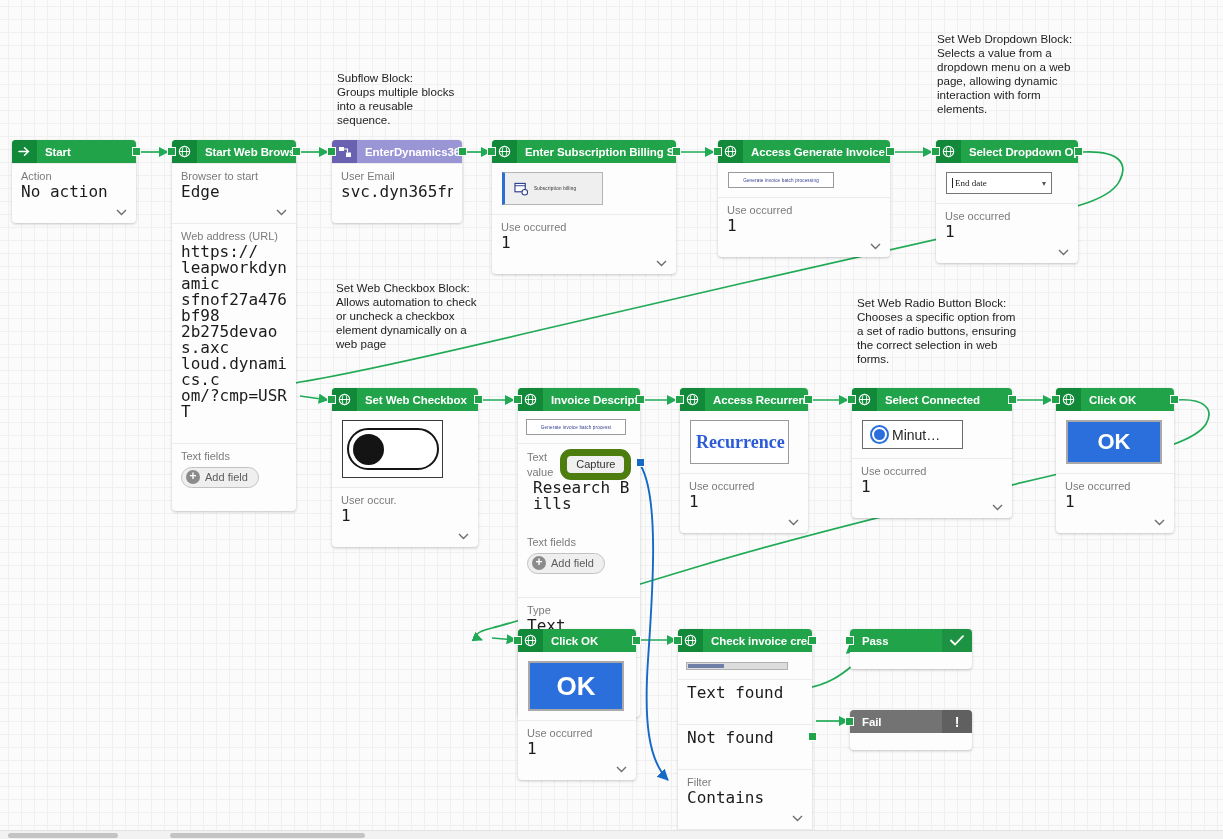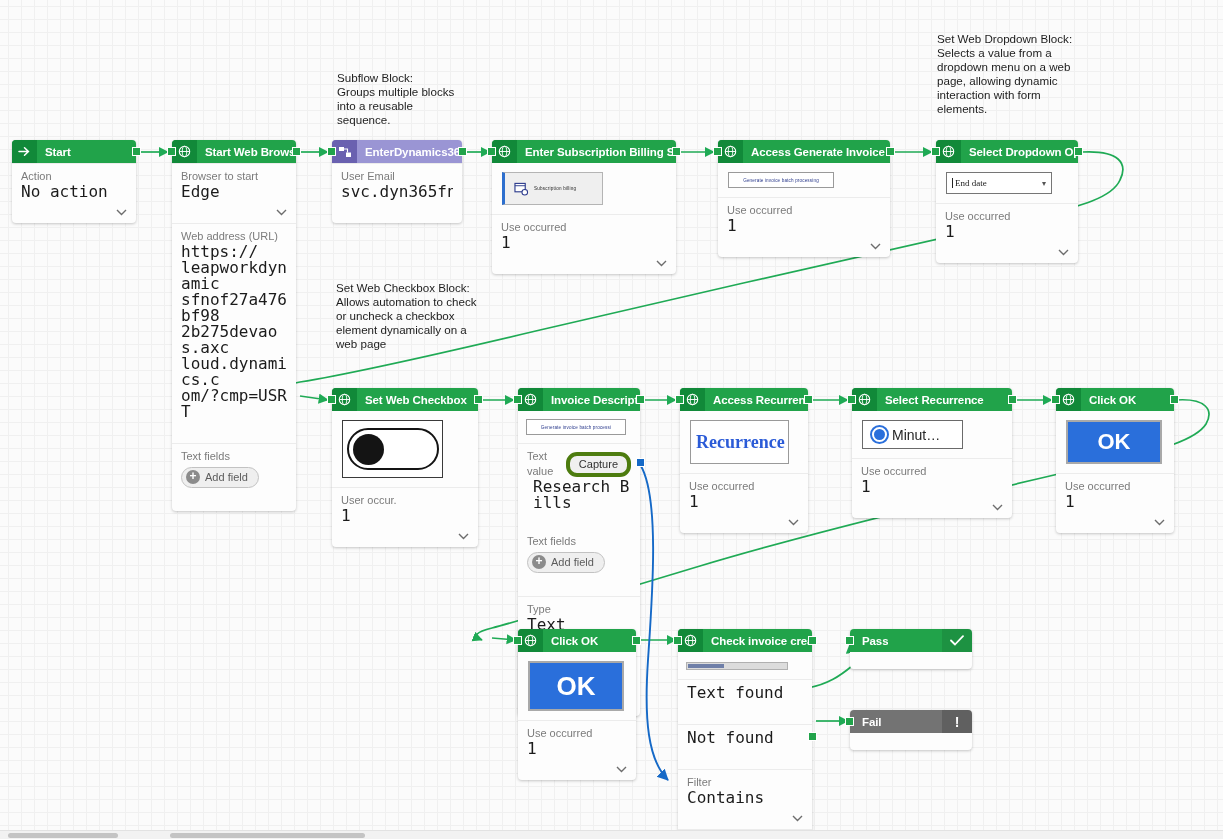--- a/index.html
+++ b/index.html
@@ -159,21 +159,21 @@
     position:relative;
   }
   .thumb-bar::after {
     content:""; position:absolute; left:1px; top:1px; width:36px; height:4px;
     background:#6f7fa8;
   }
 
   
   .cap-row { display:flex; align-items:center; gap:7px; }
   .cap-btn {
-    border: 4px solid #4d7c0f; border-radius: 11px;
+    border: 7px solid #4d7c0f; border-radius: 11px;
     background: #f0f0f0; color:#333; font-size:11px;
     padding: 2px 9px 3px 9px;
   }
   .addfield {
     display:inline-flex; align-items:center; gap:5px;
     border:1px solid #c2c2c2; border-radius:12px;
     background:#efefef; color:#5c5c5c; font-size:11px;
     padding: 2px 10px 3px 4px; margin-top:3px;
   }
   .plus-circ {
@@ -251,20 +251,25 @@
 Selects a value from a
 dropdown menu on a web
 page, allowing dynamic
 interaction with form
 elements.</div>
   <div class="anno" style="left:336px; top:281px;">Set Web Checkbox Block:
 Allows automation to check
 or uncheck a checkbox
 element dynamically on a
 web page</div>
+  <div class="anno" style="left:857px; top:296px;">Set Web Radio Button Block:
+Chooses a specific option from
+a set of radio buttons, ensuring
+the correct selection in web
+forms.</div>
 
   <div class="node" style="left:12px; top:140px; width:124px;">
     <div class="node-head">
       <div class="head-icon">
         <svg width="13" height="11" viewBox="0 0 13 11">
             <path d="M1,5.5 H10 M6.5,1.8 L10.4,5.5 L6.5,9.2" stroke="#fff" stroke-width="1.5" fill="none" stroke-linecap="round"></path>
           </svg>
       </div>
       <div class="head-title">Start</div>
       <div class="port out"></div>
@@ -547,21 +552,21 @@
 
   <div class="node" style="left:852px; top:388px; width:160px;">
     <div class="node-head">
       <div class="head-icon">
         <svg width="13" height="13" viewBox="0 0 14 14">
             <circle cx="7" cy="7" r="5.6" stroke="#fff" stroke-width="1.2" fill="none"></circle>
             <ellipse cx="7" cy="7" rx="2.4" ry="5.6" stroke="#fff" stroke-width="1" fill="none"></ellipse>
             <path d="M1.4,7 H12.6" stroke="#fff" stroke-width="1"></path>
           </svg>
       </div>
-      <div class="head-title">Select Recurrence</div>
+      <div class="head-title">Select Connected</div>
       <div class="port in"></div>
       <div class="port out"></div>
     </div>
     <div class="thumb-wrap">
       <div class="thumb thumb-radio">
         <span class="radio-o">
             <span class="radio-i"></span>
           </span>
         <span class="rtxt">Minut…</span>
       </div>

